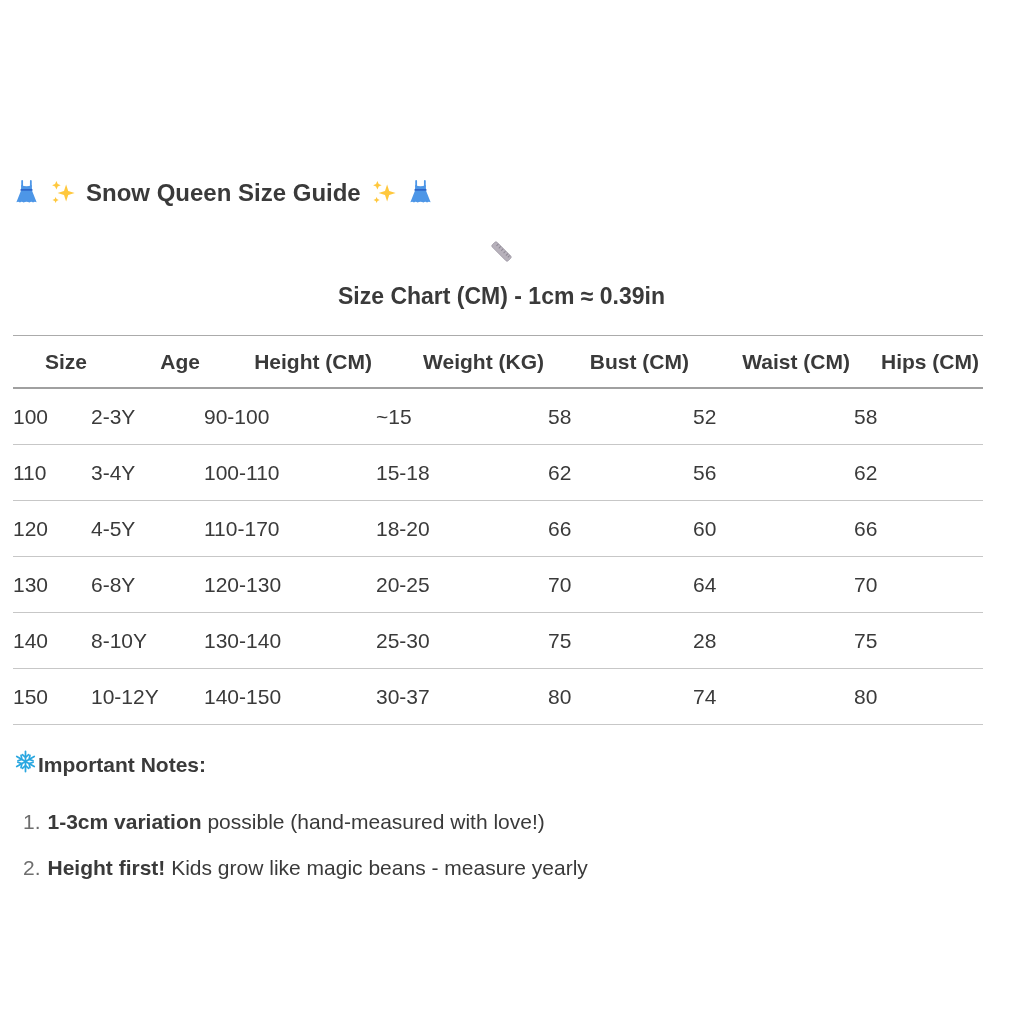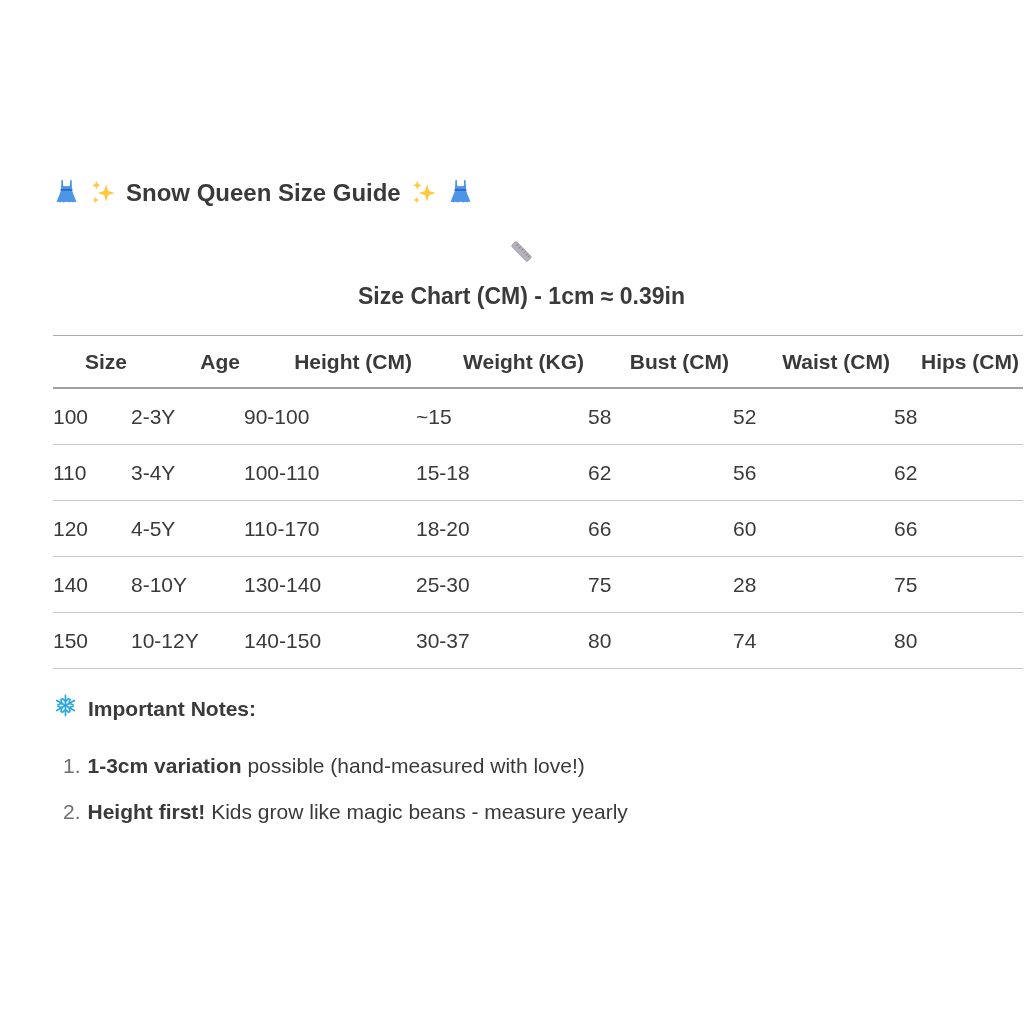--- a/index.html
+++ b/index.html
@@ -17,21 +17,21 @@
     --snowflake:#2aa7e0;
   }
   html,body{margin:0;padding:0;}
   body{
     width:1024px;height:1024px;
     background:#ffffff;
     font-family:"Liberation Sans", sans-serif;
     color:var(--text);
     overflow:hidden;
   }
-  .content{padding:178px 34px 0 13px;margin-left:40px;}
+  .content{padding:178px 34px 0 13px;}
 
   .title-row{
     display:flex;align-items:center;gap:9px;
     font-size:24px;font-weight:700;line-height:28px;
   }
   .title-row .emoji{flex:0 0 auto;display:inline-flex;}
 
   .subtitle-row{
     margin-top:31px;
     display:flex;align-items:center;gap:11px;
@@ -61,21 +61,21 @@
     padding:14px 4px 13px 0;
   }
   table.size-table tbody tr{border-bottom:1px solid var(--line-row);}
   table.size-table td{
     padding:16px 4px 15px 0;
     font-weight:400;
   }
 
   .notes-heading{
     margin-top:24px;
-    display:flex;align-items:center;gap:10px;
+    display:flex;align-items:center;
     font-size:21px;font-weight:700;line-height:28px;
   }
   .notes-list{
     margin:27px 0 0 0;padding:0 0 0 10px;
     list-style:none;
     font-size:21px;
   }
   .notes-list li{
     margin-bottom:19px;
     line-height:27px;
@@ -195,20 +195,29 @@
         <tr>
           <td>120</td>
           <td>4-5Y</td>
           <td>110-170</td>
           <td>18-20</td>
           <td>66</td>
           <td>60</td>
           <td>66</td>
         </tr>
         <tr>
+          <td>130</td>
+          <td>6-8Y</td>
+          <td>120-130</td>
+          <td>20-25</td>
+          <td>70</td>
+          <td>64</td>
+          <td>70</td>
+        </tr>
+        <tr>
           <td>140</td>
           <td>8-10Y</td>
           <td>130-140</td>
           <td>25-30</td>
           <td>75</td>
           <td>28</td>
           <td>75</td>
         </tr>
         <tr>
           <td>150</td>

